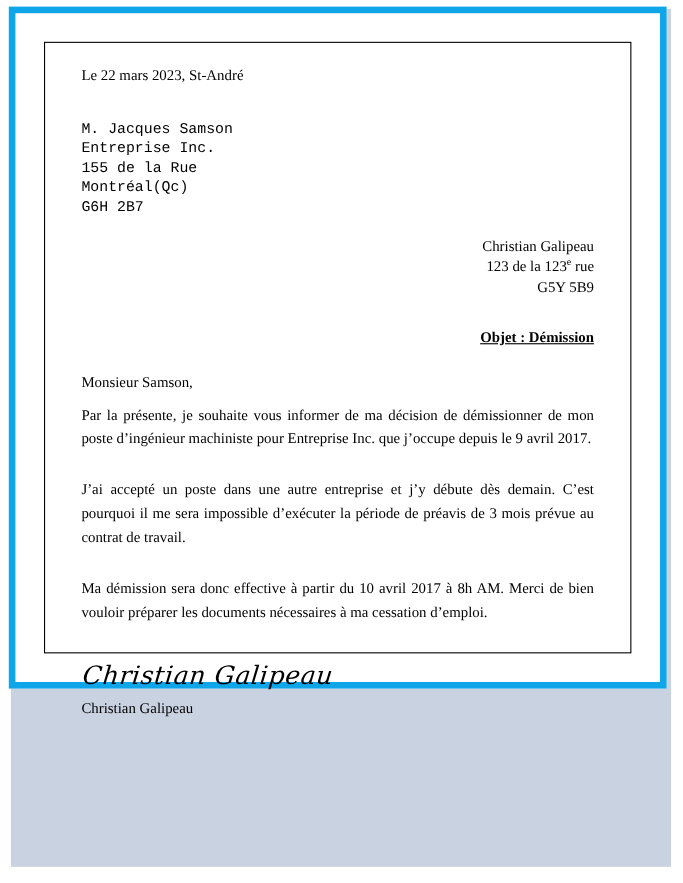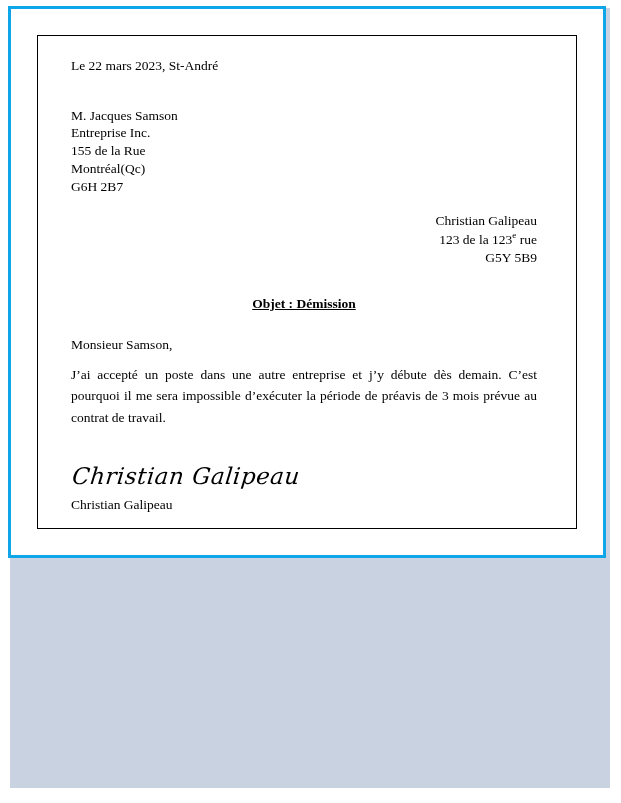--- a/index.html
+++ b/index.html
@@ -20,23 +20,23 @@
     top: 8px;
     width: 600px;
     height: 780px;
     background: #c8d2e0;
   }
   .page {
     position: absolute;
     left: 8px;
     top: 6px;
     width: 598px;
-    height: 552px;
+    height: 620px;
     background: #ffffff;
-    border: 3px solid #0ea5e9;
+    border: 6px solid #0ea5e9;
     box-sizing: border-box;
   }
   .page-border {
     position: absolute;
     left: 26px;
     top: 26px;
     right: 26px;
     bottom: 26px;
     border: 1px solid #000000;
     box-sizing: border-box;
@@ -47,33 +47,34 @@
     top: 50px;
     width: 466px;
     font-size: 13.5px;
     line-height: 1.0;
   }
   .date-line {
     margin-bottom: 34px;
   }
   .addr-block {
     margin-bottom: 16px;
+    font-family: Liberation Mono, monospace;
   }
   .addr-block div {
     line-height: 1.32;
   }
   .sender-block {
     text-align: right;
     margin-top: 16px;
   }
   .sender-block div {
     line-height: 1.32;
   }
   .subject {
-    text-align: center;
+    text-align: right;
     margin-top: 30px;
     margin-bottom: 28px;
   }
   .subject span {
     font-weight: bold;
     text-decoration: underline;
   }
   .salutation {
     margin-bottom: 12px;
   }
@@ -123,19 +124,21 @@
     <div class="sender-block">
       <div>Christian Galipeau</div>
       <div><span>123 de la 123</span><sup>e</sup><span> rue</span></div>
       <div>G5Y 5B9</div>
     </div>
 
     <div class="subject"><span>Objet : Démission</span></div>
 
     <div class="salutation">Monsieur Samson,</div>
 
+    <div class="para">Par la présente, je souhaite vous informer de ma décision de démissionner de mon poste d’ingénieur machiniste pour Entreprise Inc. que j’occupe depuis le 9 avril 2017.</div>
     <div class="para">J’ai accepté un poste dans une autre entreprise et j’y débute dès demain. C’est pourquoi il me sera impossible d’exécuter la période de préavis de 3 mois prévue au contrat de travail.</div>
+    <div class="para">Ma démission sera donc effective à partir du 10 avril 2017 à 8h AM. Merci de bien vouloir préparer les documents nécessaires à ma cessation d’emploi.</div>
 
     <div class="signature">Christian Galipeau</div>
     <div class="signature-name">Christian Galipeau</div>
 
   </div>
 </div>
 
 </body></html>

